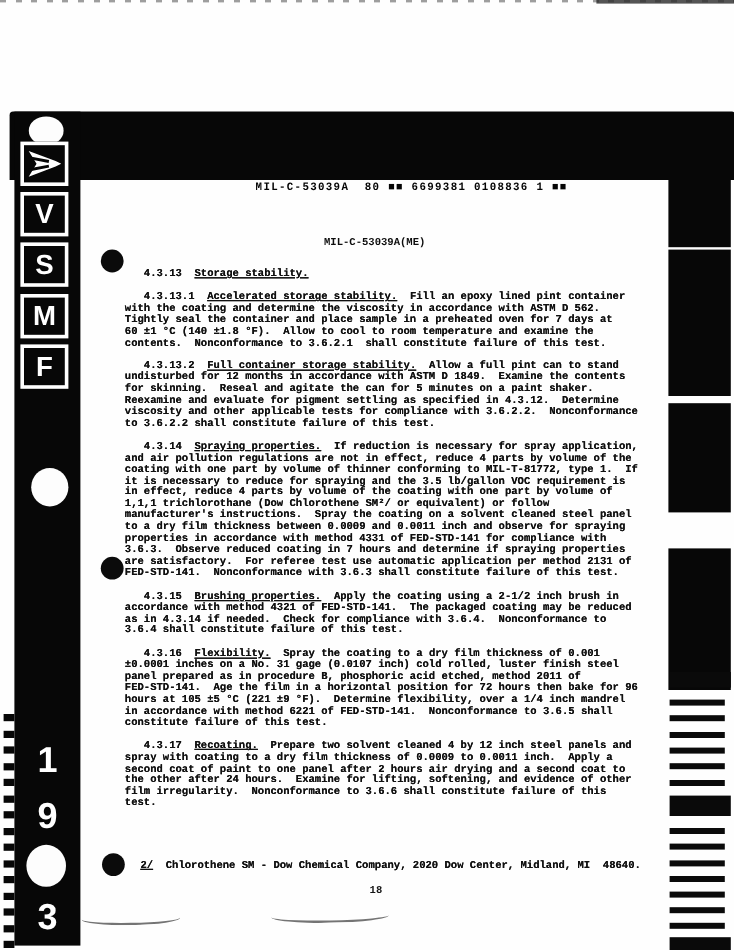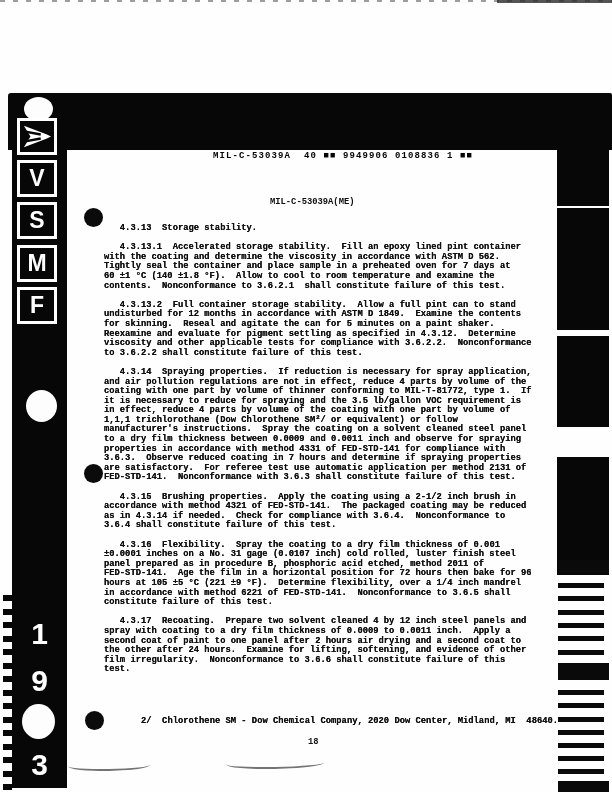--- a/index.html
+++ b/index.html
@@ -27,23 +27,23 @@
   
   .circle-white{position:absolute;background:#fdfdfd;border-radius:50%;}
   .dot{position:absolute;background:#0b0b0b;border-radius:50%;width:19px;height:19px;}
   
   .code{position:absolute;left:213px;top:151px;font-size:9px;font-weight:bold;letter-spacing:1.1px;
         color:#050505;white-space:pre;transform:scaleY(1.04);}
   .docid{position:absolute;left:270px;top:197px;font-size:8.8px;font-weight:bold;color:#0d0d0d;white-space:pre;text-align:right;}
   .body-text{position:absolute;left:104px;top:224px;width:450px;font-size:8.8px;line-height:9.6px;
              font-weight:bold;color:#101010;white-space:pre;text-shadow:0 0 .3px #222;}
   .para{margin:0 0 9.6px 0;}
-  .utitle{text-underline-offset:1px;text-align:right;}
+  .utitle{text-decoration:underline;text-underline-offset:1px;text-align:right;}
   .footnote{position:absolute;left:117px;top:716px;font-size:8.8px;font-weight:bold;color:#101010;
-            white-space:pre;text-shadow:0 0 .3px #222;margin-left:24px;}
+            white-space:pre;text-shadow:0 0 .3px #222;}
   .pagenum{position:absolute;left:308px;top:737px;font-size:8.8px;font-weight:bold;color:#151515;}
   
   .squig{position:absolute;height:9px;border-bottom:2px solid #474747;border-radius:50%;opacity:.75;}
 </style>
 </head>
 <body>
 
 <div class="page">
 
   <div class="top-dash"></div>
@@ -114,21 +114,21 @@
 
   <div class="digit" style="top:619px;">1</div>
   <div class="digit" style="top:666px;">9</div>
   <div class="circle-white" style="left:22px;top:704px;width:33px;height:35px;"></div>
   <div class="digit" style="top:750px;">3</div>
 
   <div class="dot" style="left:84px;top:208px;"></div>
   <div class="dot" style="left:84px;top:464px;"></div>
   <div class="dot" style="left:85px;top:711px;"></div>
 
-  <div class="code">MIL-C-53039A  40 ■■ 9949906 0108836 1 ■■</div>
+  <div class="code">MIL-C-53039A  80 ■■ 6699381 0108836 1 ■■</div>
   <div class="docid">MIL-C-53039A(ME)</div>
 
   <div class="body-text"><div class="para"><span>   4.3.13  </span><span class="utitle">Storage stability.</span><span></span></div><div class="para"><span>   4.3.13.1  </span><span class="utitle">Accelerated storage stability.</span><span>  Fill an epoxy lined pint container</span><br>with the coating and determine the viscosity in accordance with ASTM D 562.<br>Tightly seal the container and place sample in a preheated oven for 7 days at<br>60 ±1 °C (140 ±1.8 °F).  Allow to cool to room temperature and examine the<br>contents.  Nonconformance to 3.6.2.1  shall constitute failure of this test.</div><div class="para"><span>   4.3.13.2  </span><span class="utitle">Full container storage stability.</span><span>  Allow a full pint can to stand</span><br>undisturbed for 12 months in accordance with ASTM D 1849.  Examine the contents<br>for skinning.  Reseal and agitate the can for 5 minutes on a paint shaker.<br>Reexamine and evaluate for pigment settling as specified in 4.3.12.  Determine<br>viscosity and other applicable tests for compliance with 3.6.2.2.  Nonconformance<br>to 3.6.2.2 shall constitute failure of this test.</div><div class="para"><span>   4.3.14  </span><span class="utitle">Spraying properties.</span><span>  If reduction is necessary for spray application,</span><br>and air pollution regulations are not in effect, reduce 4 parts by volume of the<br>coating with one part by volume of thinner conforming to MIL-T-81772, type 1.  If<br>it is necessary to reduce for spraying and the 3.5 lb/gallon VOC requirement is<br>in effect, reduce 4 parts by volume of the coating with one part by volume of<br>1,1,1 trichlorothane (Dow Chlorothene SM²/ or equivalent) or follow<br>manufacturer's instructions.  Spray the coating on a solvent cleaned steel panel<br>to a dry film thickness between 0.0009 and 0.0011 inch and observe for spraying<br>properties in accordance with method 4331 of FED-STD-141 for compliance with<br>3.6.3.  Observe reduced coating in 7 hours and determine if spraying properties<br>are satisfactory.  For referee test use automatic application per method 2131 of<br>FED-STD-141.  Nonconformance with 3.6.3 shall constitute failure of this test.</div><div class="para"><span>   4.3.15  </span><span class="utitle">Brushing properties.</span><span>  Apply the coating using a 2-1/2 inch brush in</span><br>accordance with method 4321 of FED-STD-141.  The packaged coating may be reduced<br>as in 4.3.14 if needed.  Check for compliance with 3.6.4.  Nonconformance to<br>3.6.4 shall constitute failure of this test.</div><div class="para"><span>   4.3.16  </span><span class="utitle">Flexibility.</span><span>  Spray the coating to a dry film thickness of 0.001</span><br>±0.0001 inches on a No. 31 gage (0.0107 inch) cold rolled, luster finish steel<br>panel prepared as in procedure B, phosphoric acid etched, method 2011 of<br>FED-STD-141.  Age the film in a horizontal position for 72 hours then bake for 96<br>hours at 105 ±5 °C (221 ±9 °F).  Determine flexibility, over a 1/4 inch mandrel<br>in accordance with method 6221 of FED-STD-141.  Nonconformance to 3.6.5 shall<br>constitute failure of this test.</div><div class="para"><span>   4.3.17  </span><span class="utitle">Recoating.</span><span>  Prepare two solvent cleaned 4 by 12 inch steel panels and</span><br>spray with coating to a dry film thickness of 0.0009 to 0.0011 inch.  Apply a<br>second coat of paint to one panel after 2 hours air drying and a second coat to<br>the other after 24 hours.  Examine for lifting, softening, and evidence of other<br>film irregularity.  Nonconformance to 3.6.6 shall constitute failure of this<br>test.</div></div>
 
   <div class="footnote"><span class="utitle">2/</span><span>  Chlorothene SM - Dow Chemical Company, 2020 Dow Center, Midland, MI  48640.</span></div>
 
   <div class="pagenum">18</div>
 
   <div class="squig" style="left:68px;top:760px;width:82px;transform:rotate(-1deg);"></div>
   <div class="squig" style="left:226px;top:758px;width:98px;transform:rotate(-1deg);"></div>

